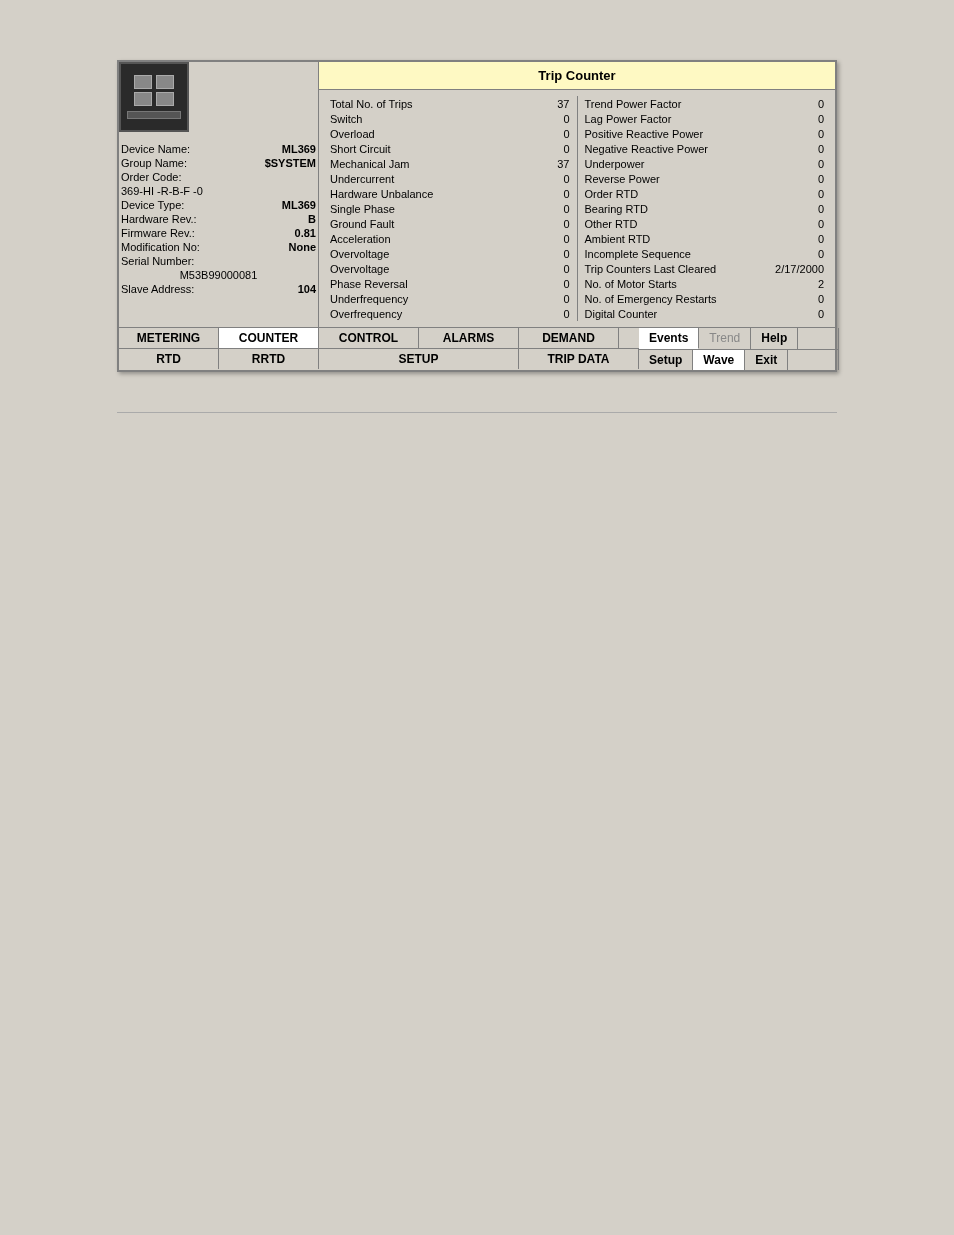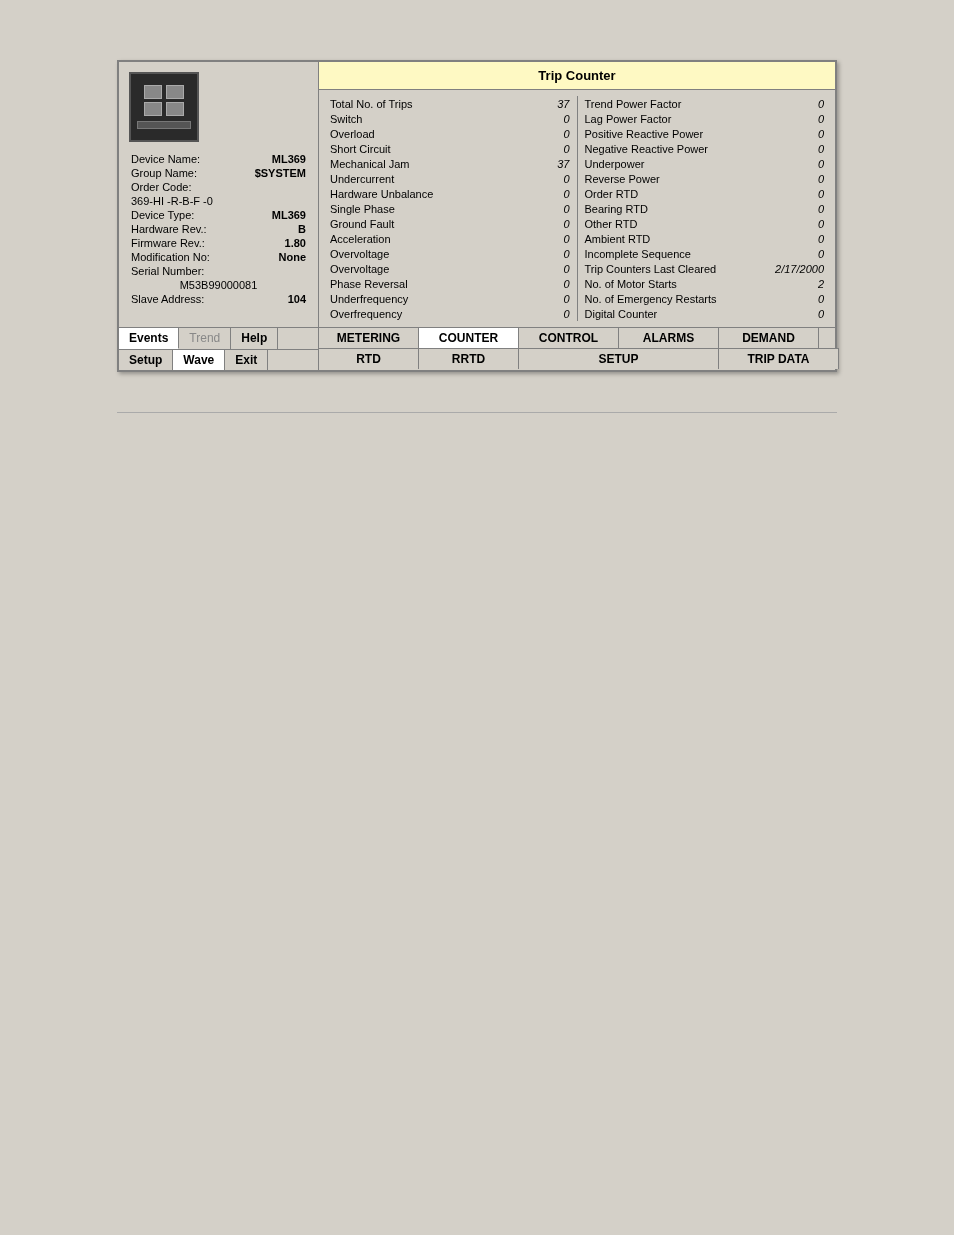--- a/index.html
+++ b/index.html
@@ -20,21 +20,20 @@
       box-shadow: 2px 2px 4px rgba(0,0,0,0.3);
     }
     .content-area {
       display: flex;
       flex-direction: row;
     }
     
     .left-panel {
       width: 200px;
       min-width: 200px;
-      padding: 10px;
       border-right: 1px solid #808080;
       background: #d4d0c8;
     }
     .device-icon {
       width: 70px;
       height: 70px;
       background: #2a2a2a;
       border: 2px solid #555;
       margin-bottom: 10px;
       display: flex;
@@ -106,21 +105,21 @@
     .trip-col table {
       width: 100%;
       border-collapse: collapse;
     }
     .trip-col table td {
       padding: 1.5px 3px;
       font-size: 11px;
       white-space: nowrap;
     }
     .trip-col table td.t-label { color: #000; }
-    .trip-col table td.t-value { text-align: right; color: #000; min-width: 40px; font-style: italic; }
+    .trip-col table td.t-value { text-align: right; color: #000; min-width: 40px; }
     .col-divider {
       width: 1px;
       background: #808080;
       margin: 0 4px;
     }
     .tab {
       padding: 3px 10px;
       border-right: 1px solid #808080;
       cursor: pointer;
       font-size: 12px;
@@ -205,21 +204,21 @@
           <tr>
             <td class="label">Device Type:</td>
             <td class="value">ML369</td>
           </tr>
           <tr>
             <td class="label">Hardware Rev.:</td>
             <td class="value">B</td>
           </tr>
           <tr>
             <td class="label">Firmware Rev.:</td>
-            <td class="value">1.80</td>
+            <td class="value">0.81</td>
           </tr>
           <tr>
             <td class="label">Modification No:</td>
             <td class="value">None</td>
           </tr>
           <tr>
             <td colspan="2" class="label">Serial Number:</td>
           </tr>
           <tr>
             <td colspan="2" class="serial-row">M53B99000081</td>
@@ -368,45 +367,45 @@
                     <td class="t-value">0</td>
                   </tr>
                 </tbody>
             </table>
           </div>
         </div>
       </div>
     </div>
 
     <div style="display:flex; border-top:1px solid #808080;">
-
-      <div style="width:200px; min-width:200px; border-right:1px solid #808080;">
-        <div style="display:flex; border-bottom:1px solid #808080;">
-          <div class="tab active">Events</div>
-          <div class="tab dimmed">Trend</div>
-          <div class="tab">Help</div>
-        </div>
-        <div style="display:flex;">
-          <div class="tab">Setup</div>
-          <div class="tab active" style="background:#fff; border-bottom:none;">Wave</div>
-          <div class="tab">Exit</div>
-        </div>
-      </div>
 
       <div style="flex:1;">
         <div style="display:flex; border-bottom:1px solid #808080;">
           <div class="tab2 tab2-metering">METERING</div>
           <div class="tab2 tab2-counter active-counter">COUNTER</div>
           <div class="tab2 tab2-control">CONTROL</div>
           <div class="tab2 tab2-alarms">ALARMS</div>
           <div class="tab2 tab2-demand">DEMAND</div>
         </div>
         <div style="display:flex;">
           <div class="tab2 tab2-rtd">RTD</div>
           <div class="tab2 tab2-rrtd">RRTD</div>
           <div class="tab2 tab2-setup" style="width:200px;">SETUP</div>
           <div class="tab2 tab2-tripdata" style="width:120px;">TRIP DATA</div>
         </div>
       </div>
+
+      <div style="width:200px; min-width:200px; border-right:1px solid #808080;">
+        <div style="display:flex; border-bottom:1px solid #808080;">
+          <div class="tab active">Events</div>
+          <div class="tab dimmed">Trend</div>
+          <div class="tab">Help</div>
+        </div>
+        <div style="display:flex;">
+          <div class="tab">Setup</div>
+          <div class="tab active" style="background:#fff; border-bottom:none;">Wave</div>
+          <div class="tab">Exit</div>
+        </div>
+      </div>
     </div>
   </div>
   <hr class="bottom-hr">
 </div>
 
 </body></html>

